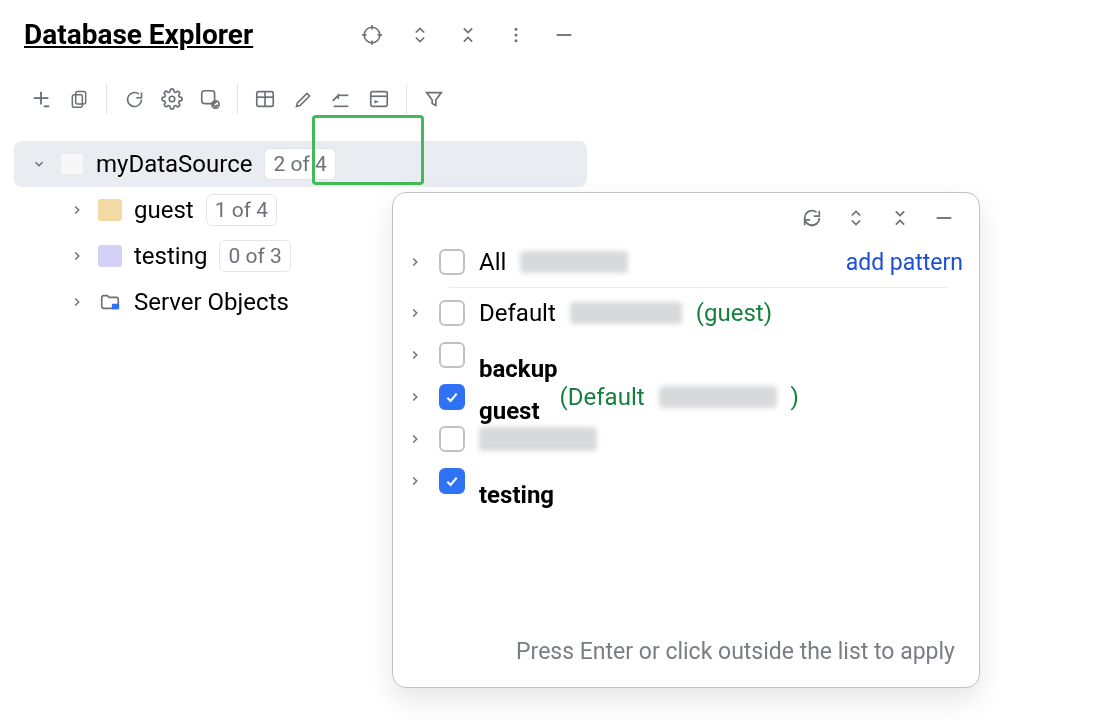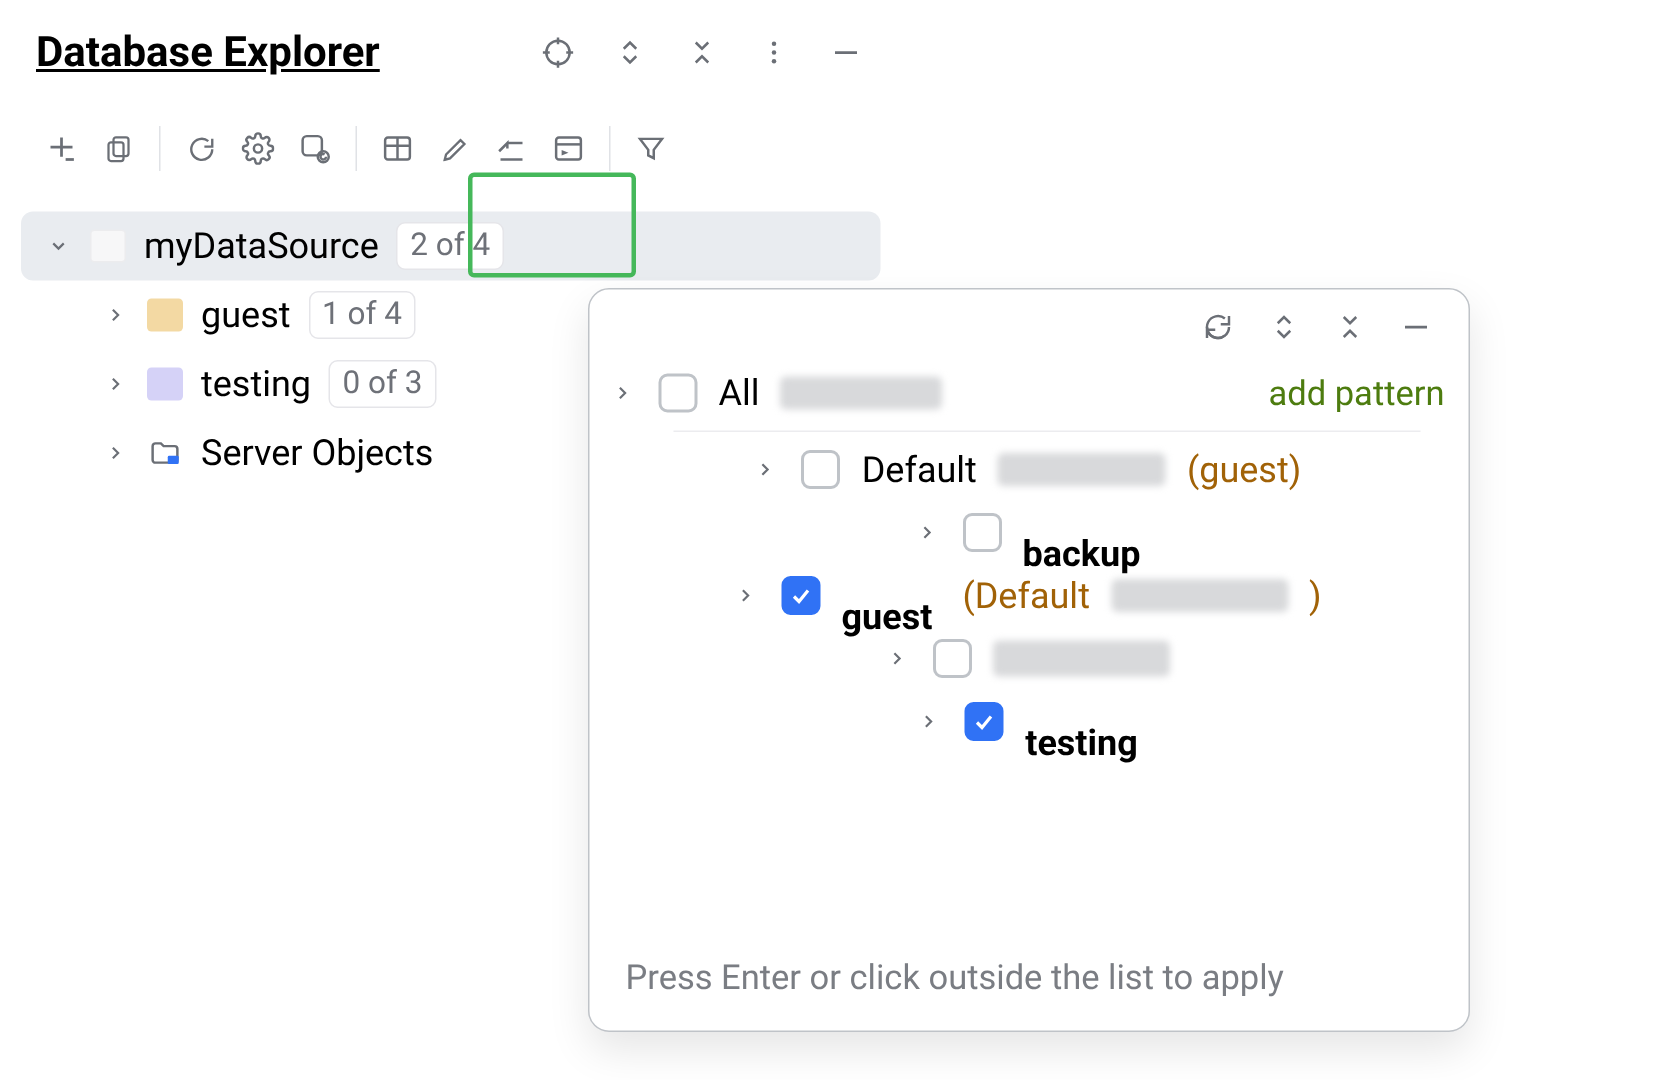--- a/index.html
+++ b/index.html
@@ -65,37 +65,37 @@
     .popup {
       position: absolute; left: 392px; top: 192px;
       width: 588px; height: 496px;
       background:#fff; border:1px solid #bfc3c8; border-radius:14px;
       box-shadow: 0 12px 28px rgba(0,0,0,.10);
       display:flex; flex-direction:column;
     }
     .popup-hdr { display:flex; justify-content:flex-end; align-items:center; gap:22px;
       padding: 14px 24px 8px; color:#6b6f76; }
     .popup-list { padding: 4px 16px 0 12px; flex:1; }
-    .prow { display:flex; align-items:center; gap:14px; height:42px; font-size:24px;justify-content:center; }
+    .prow { display:flex; align-items:center; gap:14px; height:42px; font-size:24px; }
     .prow .expander { width:20px; }
     .chk {
       width:26px; height:26px; border:2px solid #bfc3c8; border-radius:6px;
       display:inline-flex; align-items:center; justify-content:center;
       background:#fff; flex-shrink:0;
     }
     .chk.checked { background:#3072f5; border-color:#3072f5; }
     .chk.checked svg { display:block; }
     .chk svg { display:none; width:16px; height:16px; }
     .plabel { font-weight:400; }
     .plabel.bold { font-weight:700;margin-top:27px; }
-    .psub { color:#a16207; }
+    .psub { color:#15803d; }
     .blur-box { display:inline-block; height:22px; border-radius:4px; background:#d8d9db; filter: blur(2.5px); vertical-align:middle; }
-    .add-pattern { color:#4d7c0f; font-size:23px; }
+    .add-pattern { color:#1d4ed8; font-size:23px; }
     .top-divider { height:1px; background:#ececef; margin: 4px 16px 4px 44px; }
-    .popup-footer { color:#7a7d83; font-size:23px; padding: 10px 24px 20px; line-height:1.35; }
+    .popup-footer { color:#7a7d83; font-size:23px; padding: 10px 24px 20px; line-height:1.35;text-align:right; }
   </style>
 </head>
 <body>
 
 <div class="panel">
 
   <div class="hdr">
     <div class="hdr-title">Database Explorer</div>
     <div class="hdr-icons">
       <span class="icon">

